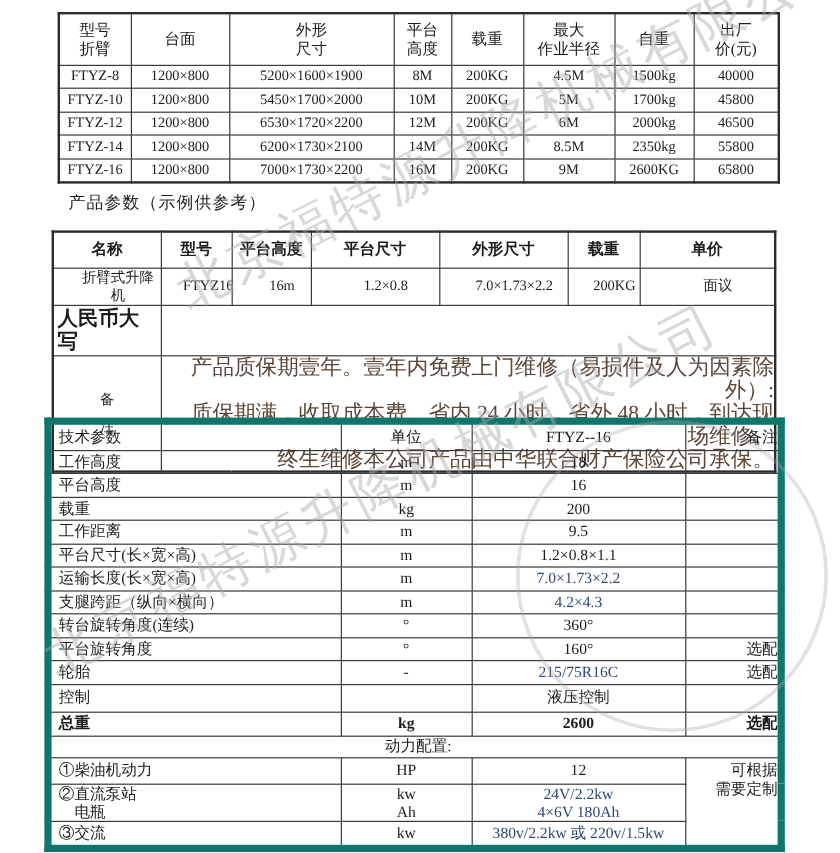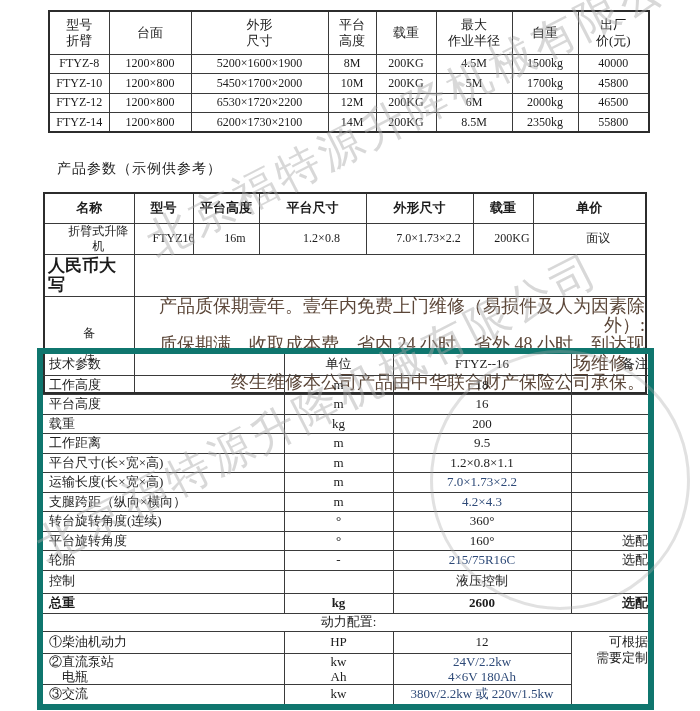--- a/index.html
+++ b/index.html
@@ -126,20 +126,30 @@
     <tr>
       <td>FTYZ-14</td>
       <td>1200×800</td>
       <td>6200×1730×2100</td>
       <td>14M</td>
       <td>200KG</td>
       <td>8.5M</td>
       <td>2350kg</td>
       <td>55800</td>
     </tr>
+    <tr>
+      <td>FTYZ-16</td>
+      <td>1200×800</td>
+      <td>7000×1730×2200</td>
+      <td>16M</td>
+      <td>200KG</td>
+      <td>9M</td>
+      <td>2600KG</td>
+      <td>65800</td>
+    </tr>
   </tbody>
     </table>
 </div>
 
 <div id="heading" class="abs">产品参数（示例供参考）</div>
 
 <div id="prod-table-wrap" class="abs">
   <table id="prod-table">
     <colgroup>
         <col style="width:90px">

